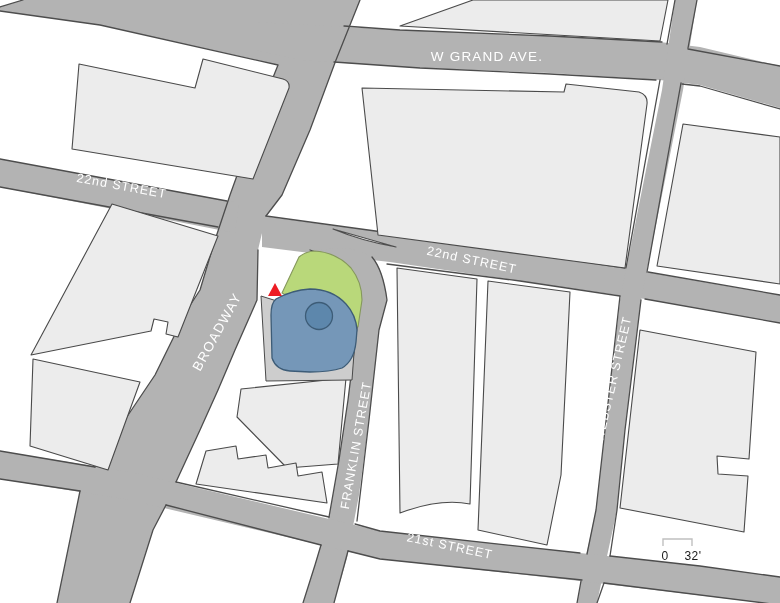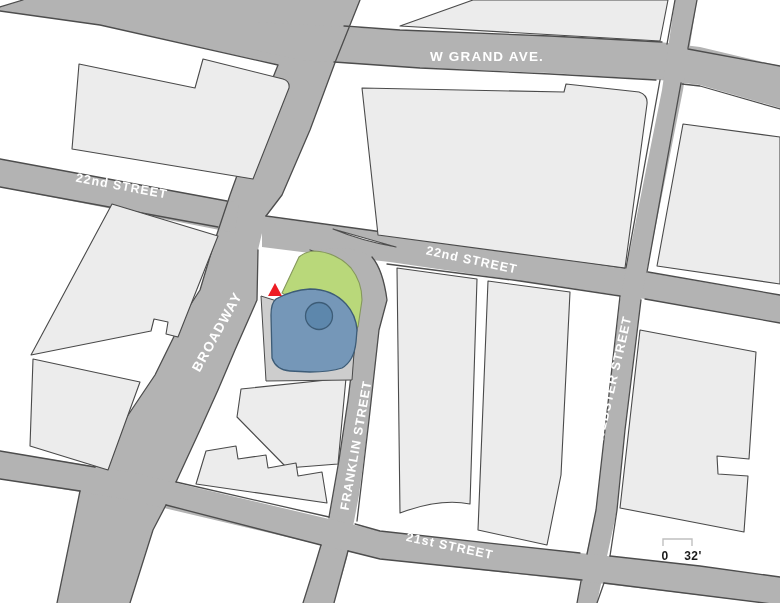--- a/index.html
+++ b/index.html
@@ -1,17 +1,17 @@
 <!DOCTYPE html>
 <html><head>
 <meta charset="utf-8">
 <style>
   html,body{margin:0;padding:0;background:#ffffff;}
   .stage{position:relative;width:780px;height:603px;background:#ffffff;overflow:hidden;
-         font-family:"Liberation Sans", sans-serif;font-weight:bold;}
+         font-family:"Liberation Sans", sans-serif;}
   svg{display:block;}
   text{font-family:"Liberation Sans", sans-serif;}
   .street-label{font-size:12.5px;letter-spacing:1px;}
   .street-label.big{font-size:13.5px;letter-spacing:1.2px;}
   .scale-label{font-size:12px;letter-spacing:0.5px;}
 </style>
 </head>
 <body>
 
 <div class="stage">

